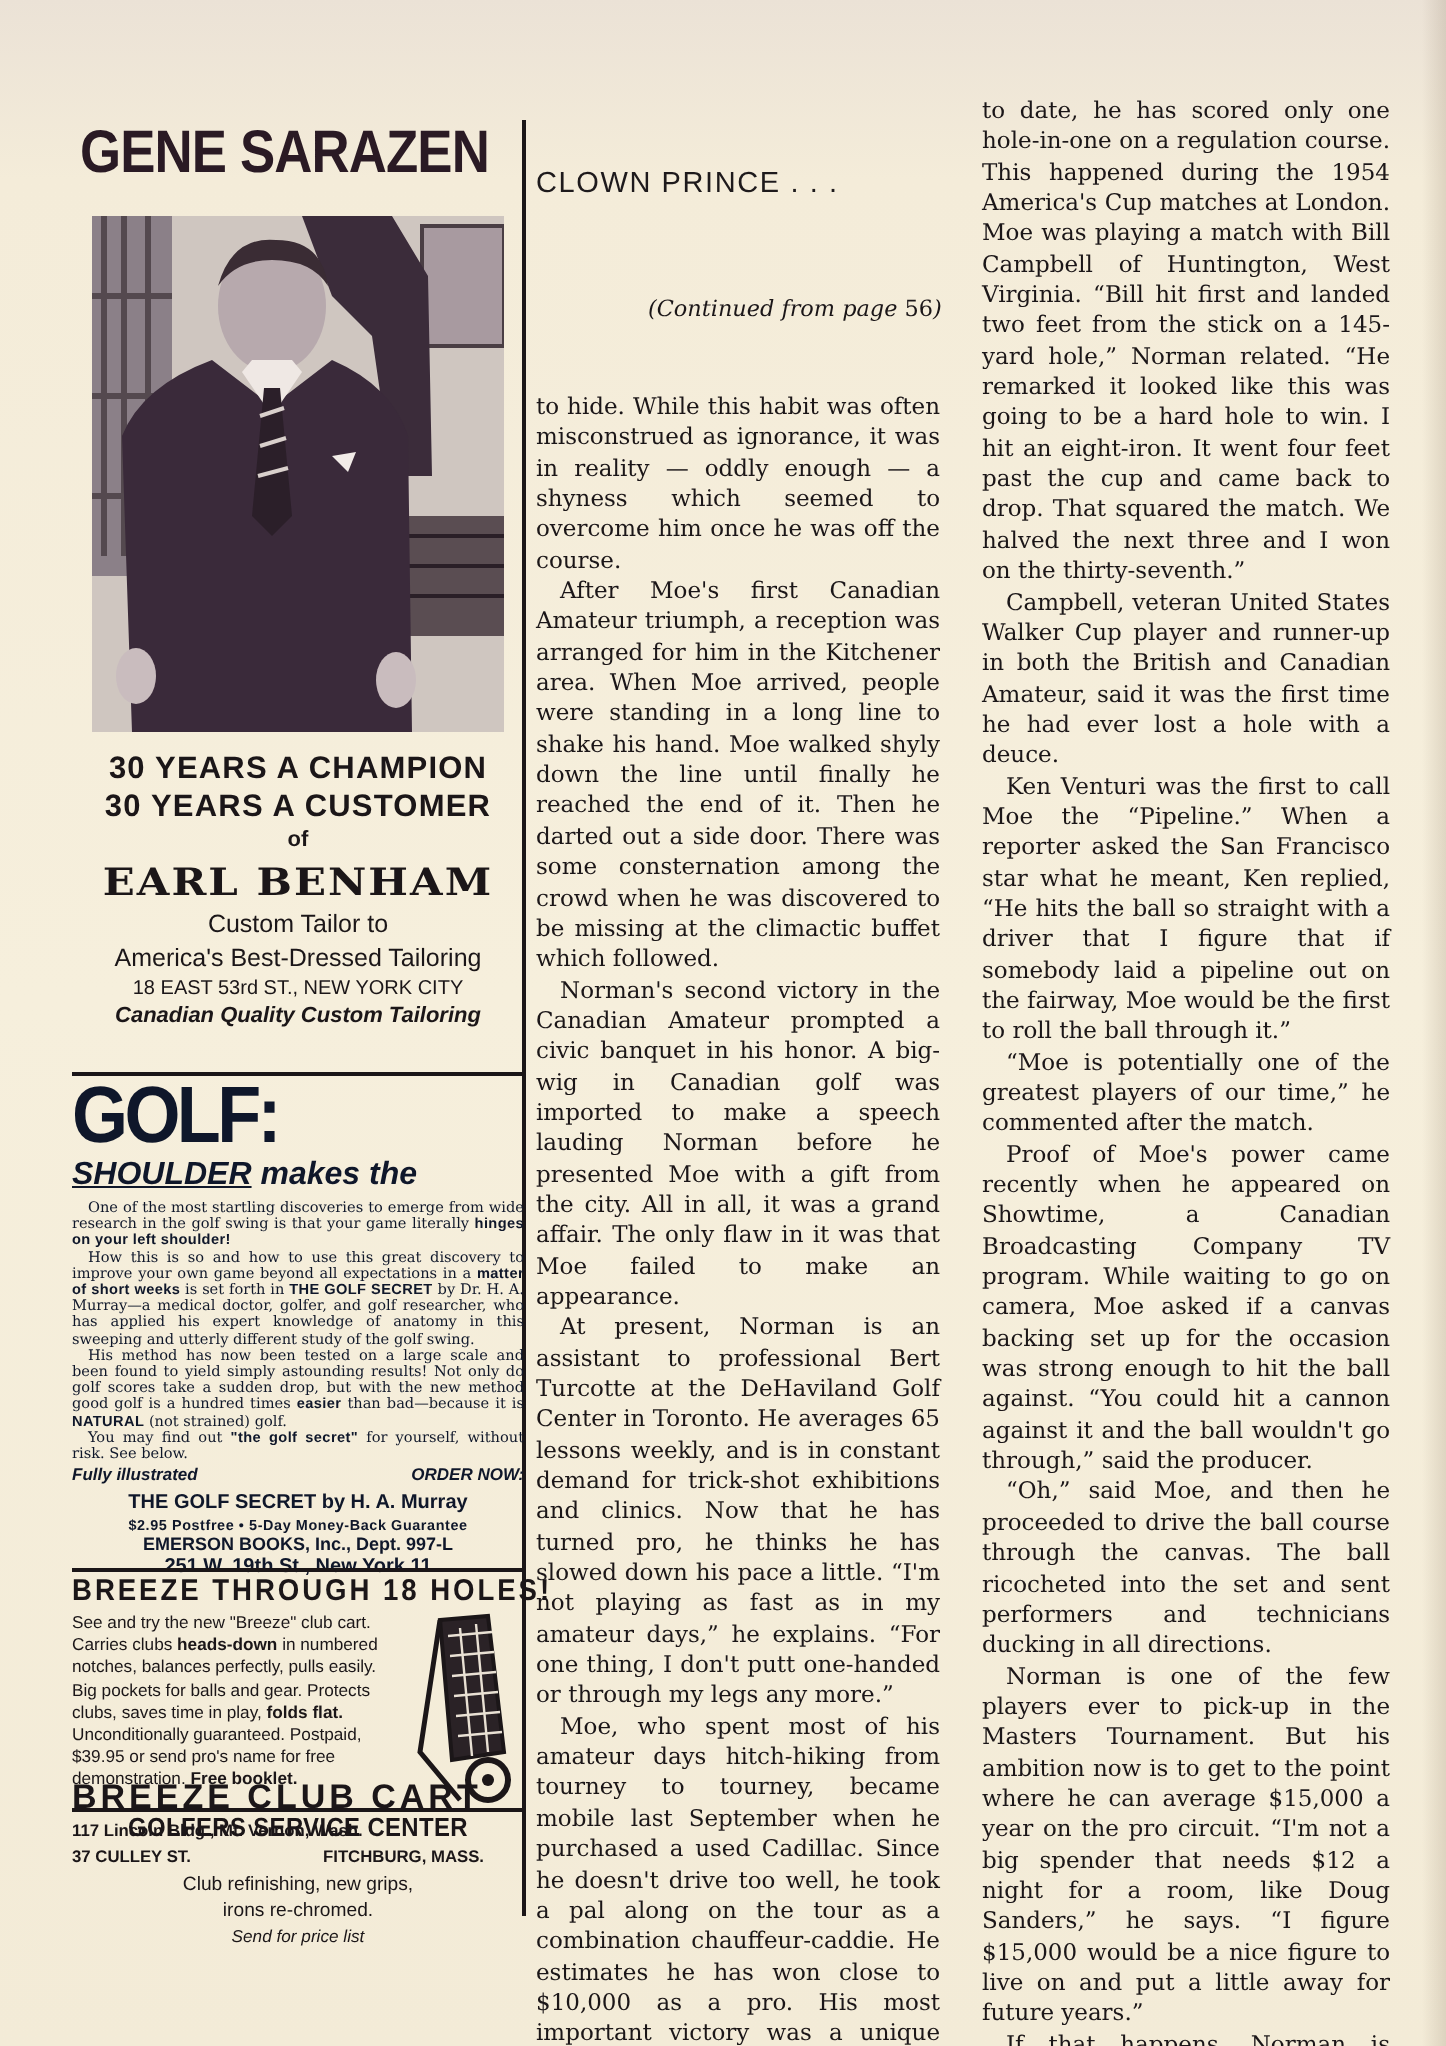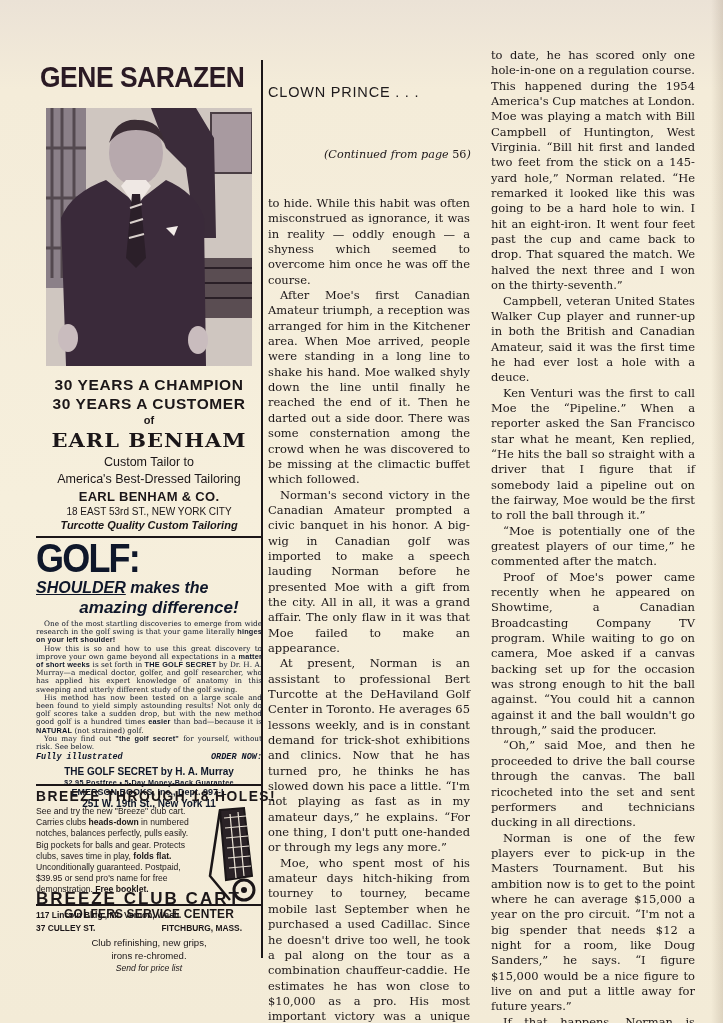--- a/index.html
+++ b/index.html
@@ -44,21 +44,21 @@
   .your-left u { text-decoration: underline; }
   .shoulder { font-family: "Liberation Sans", sans-serif; font-weight: bold; font-style: italic;
     font-size: 16px; line-height: 20px; margin-top: 2px; }
   .shoulder u { text-decoration: underline; }
   .amazing { font-family: "Liberation Sans", sans-serif; font-weight: bold; font-style: italic;
     font-size: 17px; line-height: 20px; text-align: center; padding-left: 20px; }
   .golf-body { font-family: "DejaVu Serif", serif; font-size: 7.3px; line-height: 8.2px; text-align: justify;
     margin-top: 2px; }
   .golf-body p { margin: 0; text-indent: 8px; }
   .golf-body b { font-family: "Liberation Sans", sans-serif; letter-spacing: 0.2px; }
-  .order-row { display: flex; justify-content: space-between; font-family: Liberation Mono, monospace;
+  .order-row { display: flex; justify-content: space-between; font-family: Liberation Sans, sans-serif;
     font-style: italic; font-weight: bold; font-size: 8.5px; margin-top: 1px; }
   .golf-foot { text-align: center; font-family: "Liberation Sans", sans-serif; margin-top: 4px; }
   .golf-foot .t1 { font-weight: bold; font-size: 10px; line-height: 12px; }
   .golf-foot .t2 { font-weight: bold; font-size: 7.2px; line-height: 9px; letter-spacing: 0.3px; }
   .golf-foot .t3 { font-weight: bold; font-size: 9px; line-height: 11px; }
   .golf-foot .t4 { font-weight: bold; font-size: 10px; line-height: 12px; }
 
   .ad3 { position: absolute; left: 0; top: 726px; width: 226px; font-family: "Liberation Sans", sans-serif; color: #1b1618; }
   .breeze-head { font-weight: bold; font-size: 15px; letter-spacing: 1.6px; line-height: 20px; white-space: nowrap; transform: scaleX(0.92); transform-origin: left; }
   .breeze-wrap { display: flex; }
@@ -133,35 +133,33 @@
     </svg>
   </div>
 
   <div class="ad1">
     <div class="big">30 YEARS A CHAMPION</div>
     <div class="big">30 YEARS A CUSTOMER</div>
     <div class="of">of</div>
     <div class="earl">EARL BENHAM</div>
     <div class="tailor">Custom Tailor to</div>
     <div class="tailor">America's Best-Dressed Tailoring</div>
-    <div class="co">EARL BENHAM &amp; CO.</div>
     <div class="addr">18 EAST 53rd ST., NEW YORK CITY</div>
-    <div class="qual">Turcotte Quality Custom Tailoring</div>
+    <div class="qual">Canadian Quality Custom Tailoring</div>
   </div>
 </div>
 
 <div class="hrule" style="top:536px;"></div>
 
 <div class="ads" style="pointer-events:none;">
   <div class="ad2">
     <div class="golf-head">
       <span class="golf-word">GOLF:</span>
     </div>
     <div class="shoulder"><u>SHOULDER</u><span> makes the</span></div>
-    <div class="amazing">amazing difference!</div>
     <div class="golf-body">
       <p><span>One of the most startling discoveries to emerge from wide research in the golf swing is that your game literally </span><b>hinges on your left shoulder!</b></p>
       <p><span>How this is so and how to use this great discovery to improve your own game beyond all expectations in a </span><b>matter of short weeks</b><span> is set forth in </span><b>THE GOLF SECRET</b><span> by Dr. H. A. Murray—a medical doctor, golfer, and golf researcher, who has applied his expert knowledge of anatomy in this sweeping and utterly different study of the golf swing.</span></p>
       <p><span>His method has now been tested on a large scale and been found to yield simply astounding results! Not only do golf scores take a sudden drop, but with the new method good golf is a hundred times </span><b>easier</b><span> than bad—because it is </span><b>NATURAL</b><span> (not strained) golf.</span></p>
       <p><span>You may find out </span><b>"the golf secret"</b><span> for yourself, without risk. See below.</span></p>
     </div>
     <div class="order-row">
       <span>Fully illustrated</span>
       <span>ORDER NOW:</span>
     </div>

